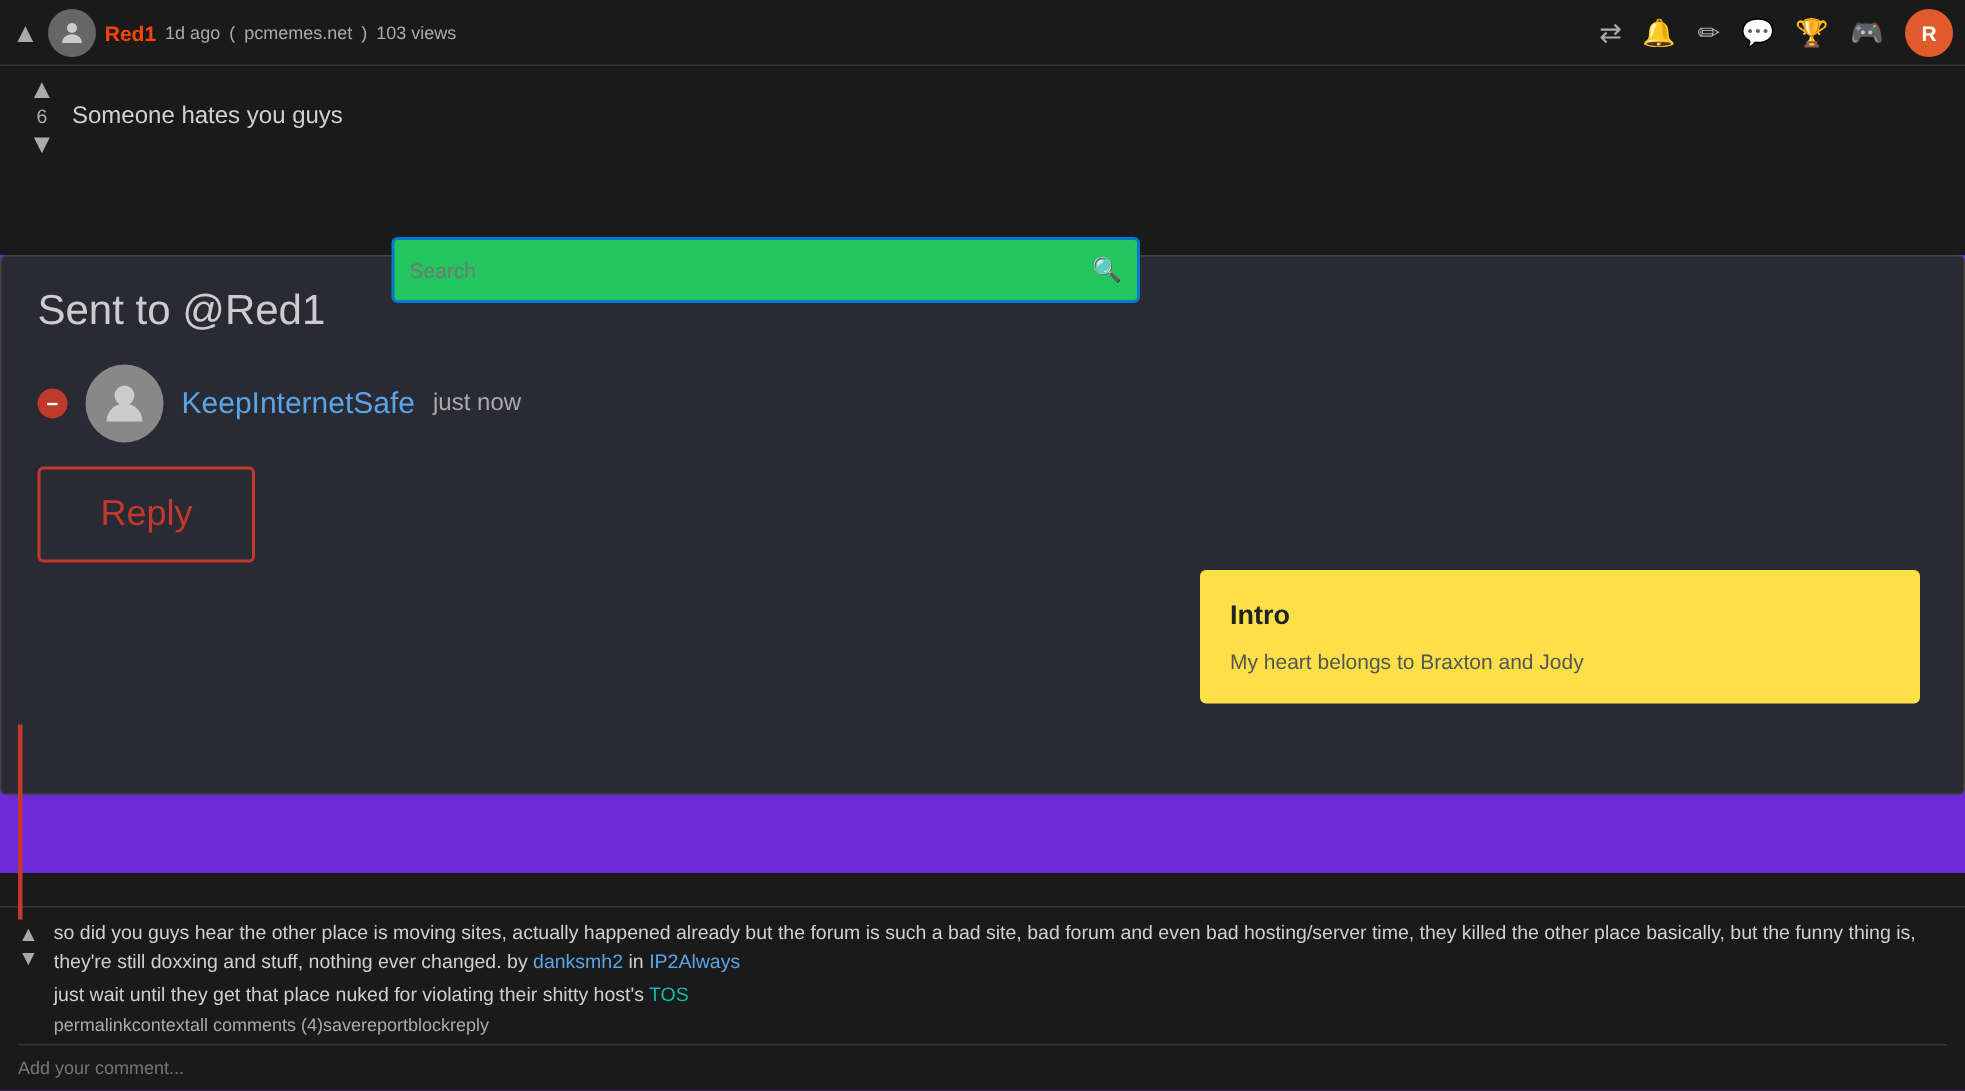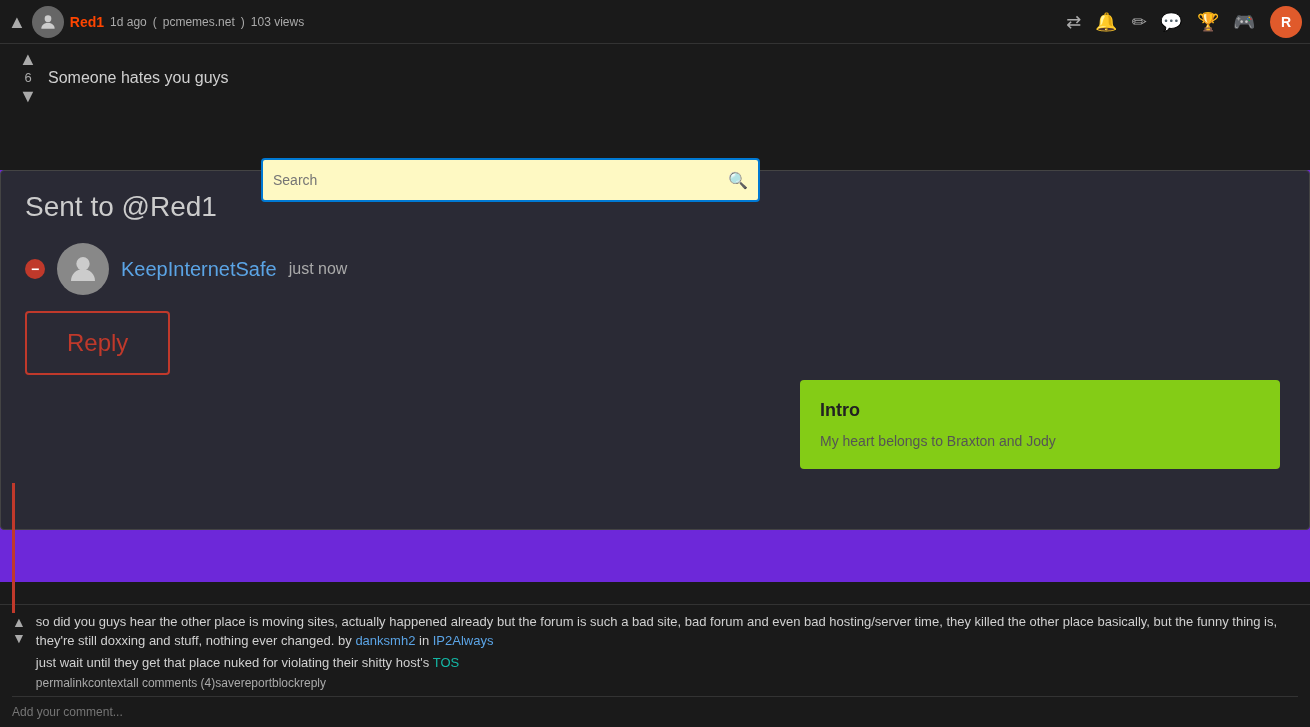--- a/index.html
+++ b/index.html
@@ -54,21 +54,21 @@
     .search-overlay {
       position: absolute;
       top: 158px;
       left: 261px;
       width: 499px;
       z-index: 100;
     }
     .search-bar {
       display: flex;
       align-items: center;
-      background: #fef9c3;
+      background: #22c55e;
       border-radius: 4px;
       padding: 4px 10px;
       height: 44px;
       border: 2px solid #0079d3;
     }
     .search-input {
       flex: 1;
       border: none;
       outline: none;
       font-size: 14px;
@@ -178,21 +178,21 @@
       border: 2px solid #c0392b;
       color: #c0392b;
       font-size: 24px;
       padding: 16px 40px;
       border-radius: 4px;
       cursor: pointer;
       font-weight: 400;
     }
 
     .intro-card {
-      background: #84cc16;
+      background: #fde047;
       border-radius: 4px;
       padding: 20px;
       position: absolute;
       top: 380px;
       left: 800px;
       width: 480px;
     }
 
     .intro-title {
       color: #222;

